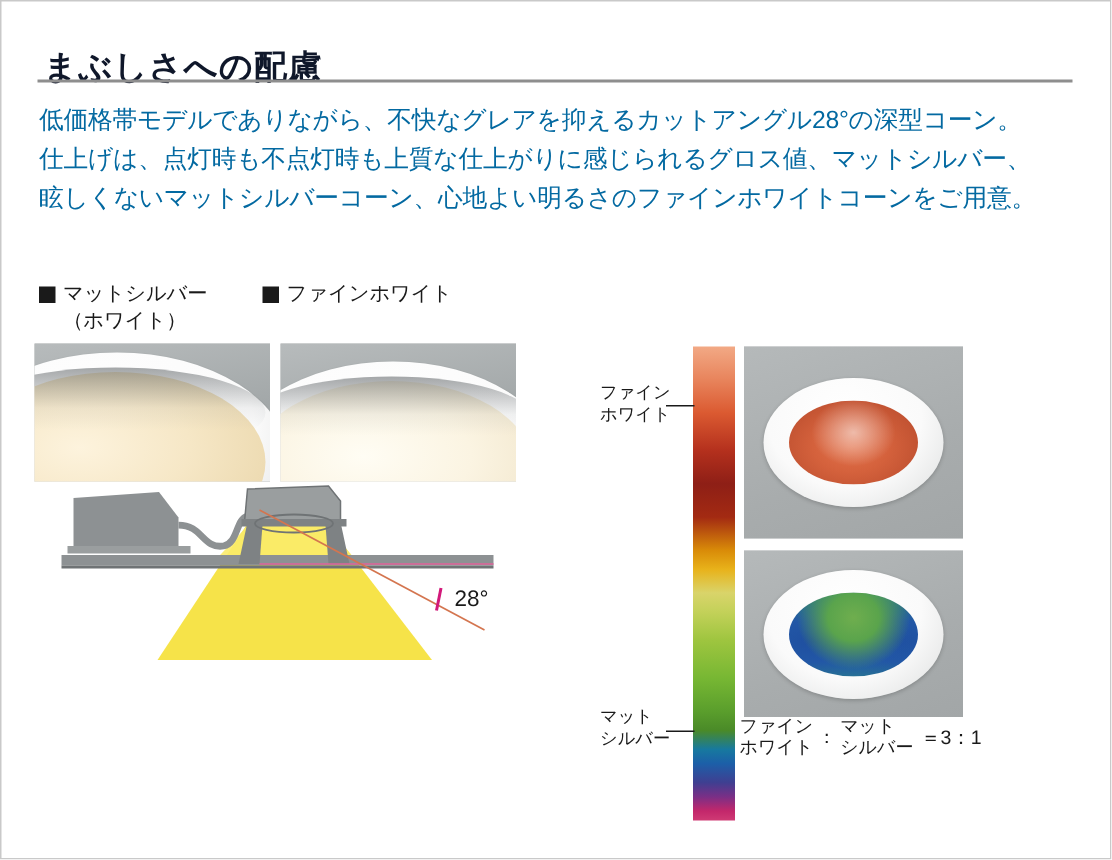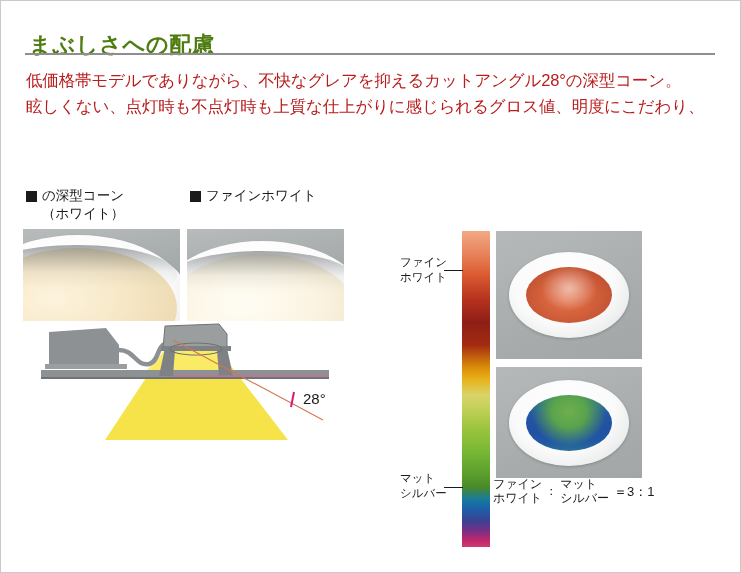--- a/index.html
+++ b/index.html
@@ -23,55 +23,55 @@
     overflow: hidden;
   }
 
   
   #page-title {
     position: absolute;
     left: 28px;
     top: 14px;
     font-size: 22px;
     letter-spacing: 0.04em;
-    color: #4d7c0f;
+    color: #0f172a;
     white-space: nowrap;
   }
   #title-rule {
     position: absolute;
     left: 24px;
     top: 52px;
     width: 690px;
     height: 2px;
     background: #8e8e8e;
   }
 
   
   #lead-copy {
     position: absolute;
     left: 25px;
     top: 66px;
     width: 700px;
     font-size: 16.5px;
     line-height: 26px;
     letter-spacing: -0.01em;
-    color: #b91c1c;
+    color: #0369a1;
   }
   #lead-copy .copy-line { display: block; white-space: nowrap; }
 
   
   .swatch-caption {
     position: absolute;
     font-size: 13.5px;
     line-height: 18px;
     color: #1a1a1a;
     white-space: nowrap;
   }
   #caption-matt-silver { left: 25px; top: 186px; }
-  #caption-fine-white  { left: 189px; top: 186px; }
+  #caption-fine-white  { left: 174px; top: 186px; }
   .swatch-caption .bullet-row { display: flex; align-items: center; gap: 5px; }
   .sq-bullet {
     display: inline-block;
     width: 11px;
     height: 11px;
     background: #1a1a1a;
     flex: 0 0 auto;
   }
   .swatch-caption .sub-line { display: block; padding-left: 16px; }
 
@@ -256,27 +256,28 @@
 </head>
 <body>
 
 <div id="page">
 
   <h1 id="page-title">まぶしさへの配慮</h1>
   <div id="title-rule"></div>
 
   <div id="lead-copy">
     <span class="copy-line">低価格帯モデルでありながら、不快なグレアを抑えるカットアングル28°の深型コーン。</span>
-    <span class="copy-line">眩しくない、点灯時も不点灯時も上質な仕上がりに感じられるグロス値、明度にこだわり、</span>
+    <span class="copy-line">仕上げは、点灯時も不点灯時も上質な仕上がりに感じられるグロス値、マットシルバー、</span>
+    <span class="copy-line">眩しくないマットシルバーコーン、心地よい明るさのファインホワイトコーンをご用意。</span>
   </div>
 
   <div class="swatch-caption" id="caption-matt-silver">
     <span class="bullet-row">
       <span class="sq-bullet"></span>
-      <span>の深型コーン</span>
+      <span>マットシルバー</span>
     </span>
     <span class="sub-line">（ホワイト）</span>
   </div>
 
   <div class="swatch-caption" id="caption-fine-white">
     <span class="bullet-row">
       <span class="sq-bullet"></span>
       <span>ファインホワイト</span>
     </span>
   </div>

